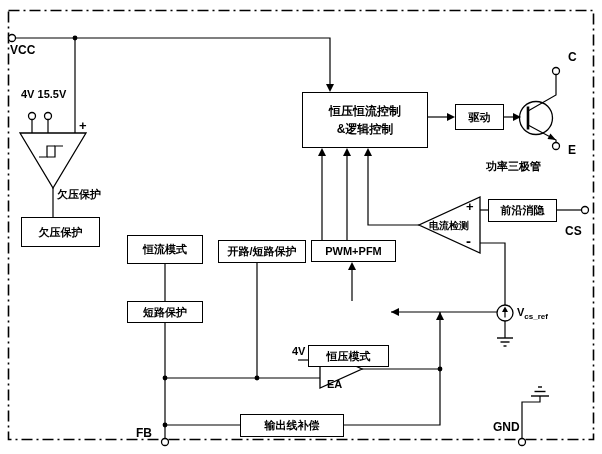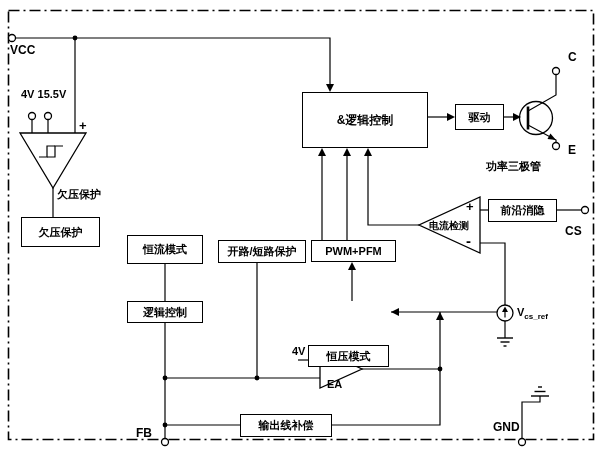--- a/index.html
+++ b/index.html
@@ -125,31 +125,32 @@
       <circle cx="48" cy="116" r="3.5"></circle>
       <circle cx="556" cy="71" r="3.5"></circle>
       <circle cx="556" cy="146" r="3.5"></circle>
       <circle cx="585" cy="210" r="3.5"></circle>
       <circle cx="165" cy="442" r="3.5"></circle>
       <circle cx="522" cy="442" r="3.5"></circle>
     </g>
   </svg>
 
   <div class="box twoline" style="left:302px;top:92px;width:126px;height:56px;">
+    <span>恒压恒流控制</span>
     <span>&amp;逻辑控制</span>
   </div>
   <div class="box" style="left:455px;top:104px;width:49px;height:26px;">驱动</div>
   <div class="box" style="left:21px;top:217px;width:79px;height:30px;">欠压保护</div>
   <div class="box" style="left:127px;top:235px;width:76px;height:29px;">恒流模式</div>
   <div class="box" style="left:218px;top:240px;width:88px;height:23px;">开路/短路保护</div>
   <div class="box" style="left:311px;top:240px;width:85px;height:22px;">PWM+PFM</div>
-  <div class="box" style="left:127px;top:301px;width:76px;height:22px;">逻辑控制</div>
+  <div class="box" style="left:127px;top:301px;width:76px;height:22px;">短路保护</div>
   <div class="box" style="left:308px;top:301px;width:81px;height:22px;margin-top:44px;">恒压模式</div>
   <div class="box" style="left:488px;top:199px;width:69px;height:23px;">前沿消隐</div>
-  <div class="box" style="left:240px;top:414px;width:92px;height:23px;">输出线补偿</div>
+  <div class="box" style="left:240px;top:414px;width:104px;height:23px;">输出线补偿</div>
 
   <span class="lbl pin" style="left:10px;top:43px;">VCC</span>
   <span class="lbl" style="left:21px;top:88px;">4V 15.5V</span>
   <span class="lbl sign" style="left:79px;top:118px;">+</span>
   <span class="lbl" style="left:57px;top:187px;">欠压保护</span>
   <span class="lbl pin" style="left:568px;top:50px;">C</span>
   <span class="lbl pin" style="left:568px;top:143px;">E</span>
   <span class="lbl" style="left:486px;top:159px;">功率三极管</span>
   <span class="lbl small" style="left:429px;top:219px;">电流检测</span>
   <span class="lbl sign" style="left:466px;top:199px;">+</span>

